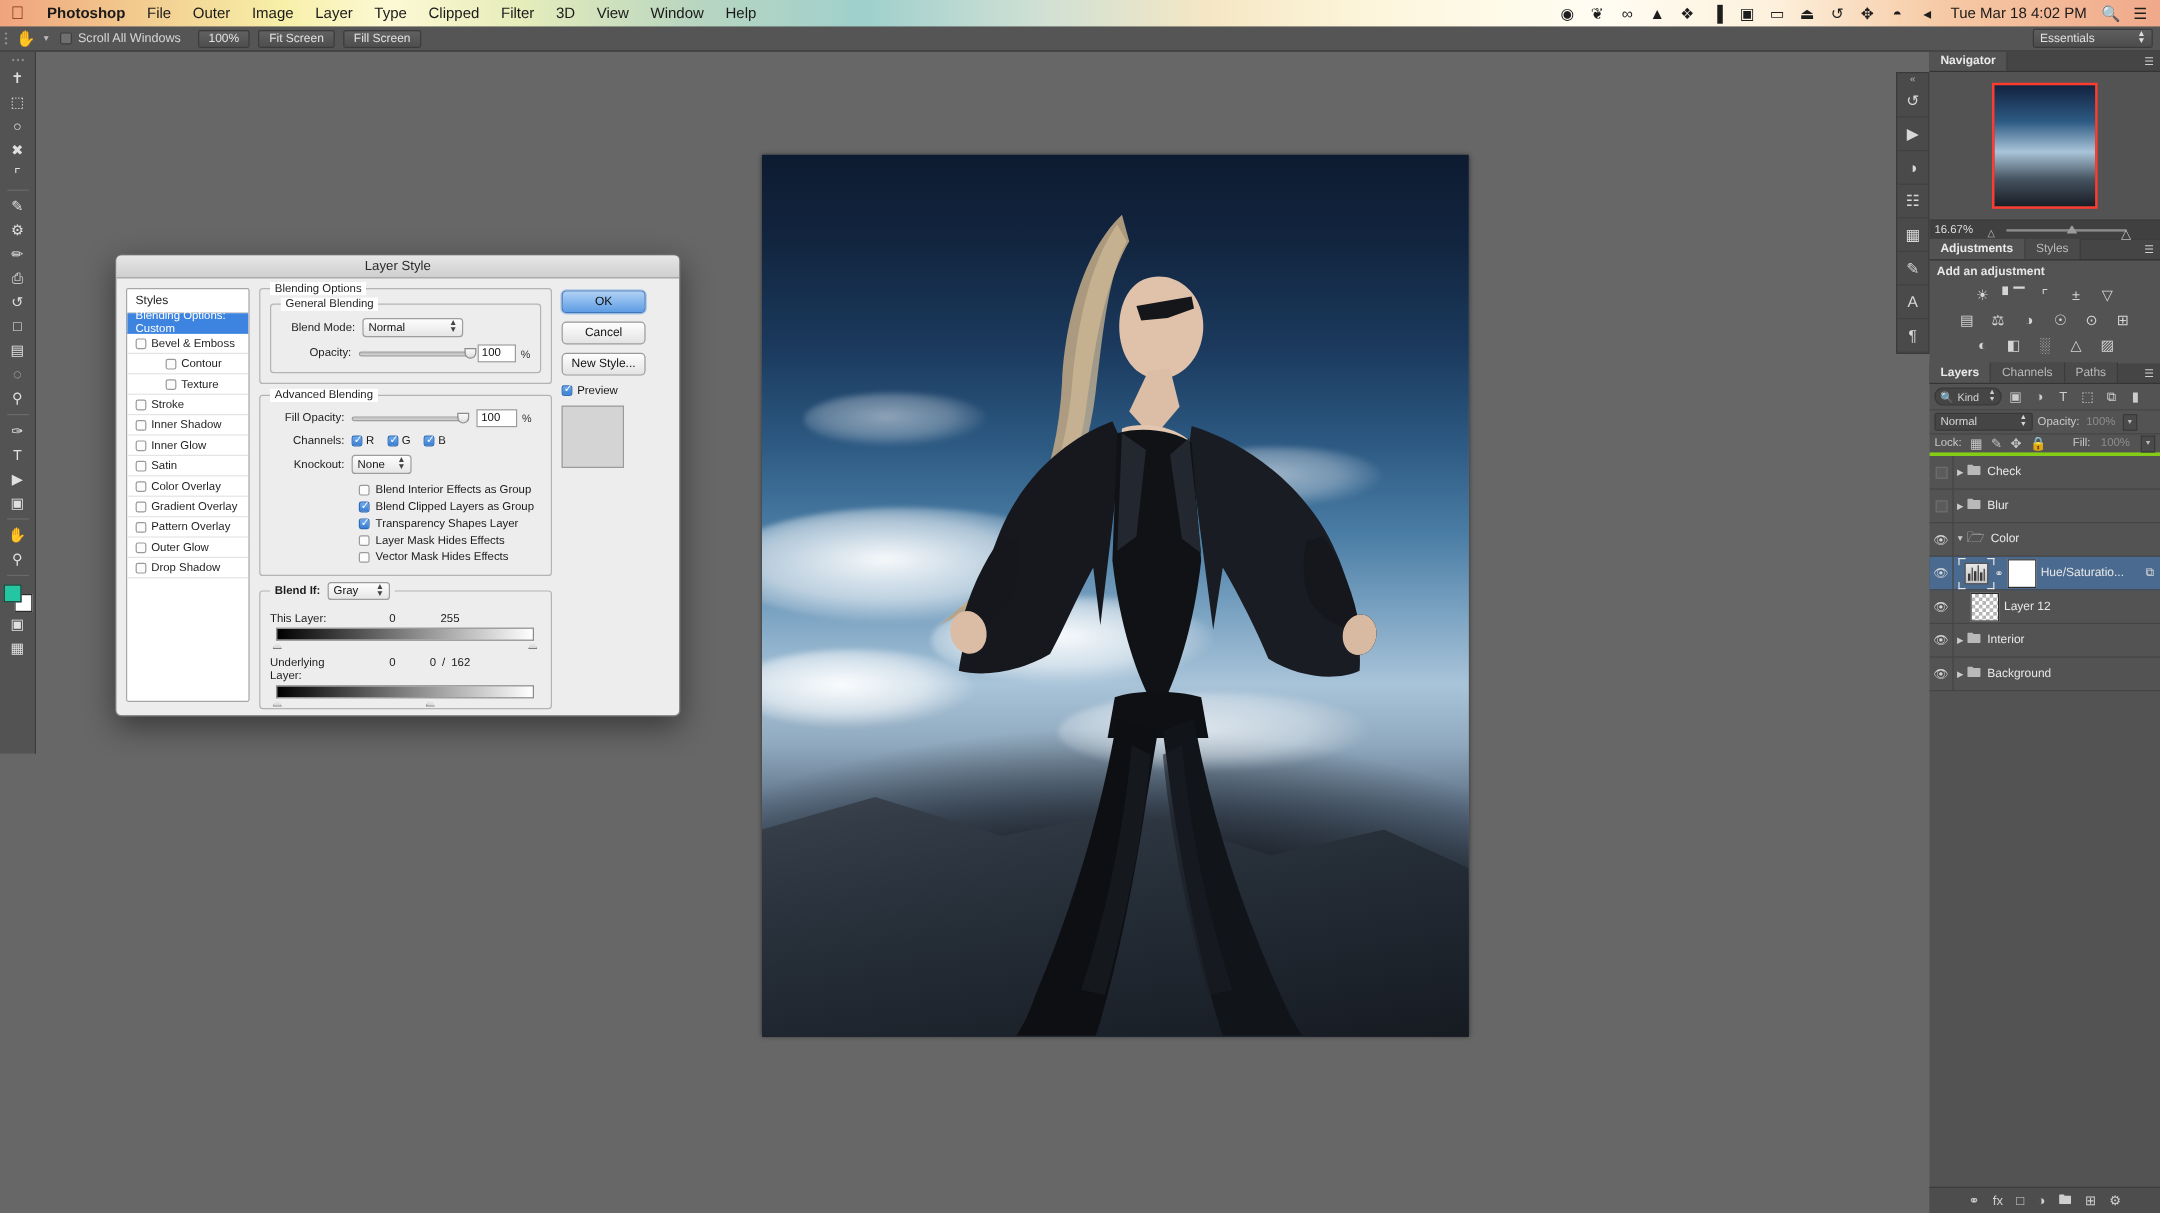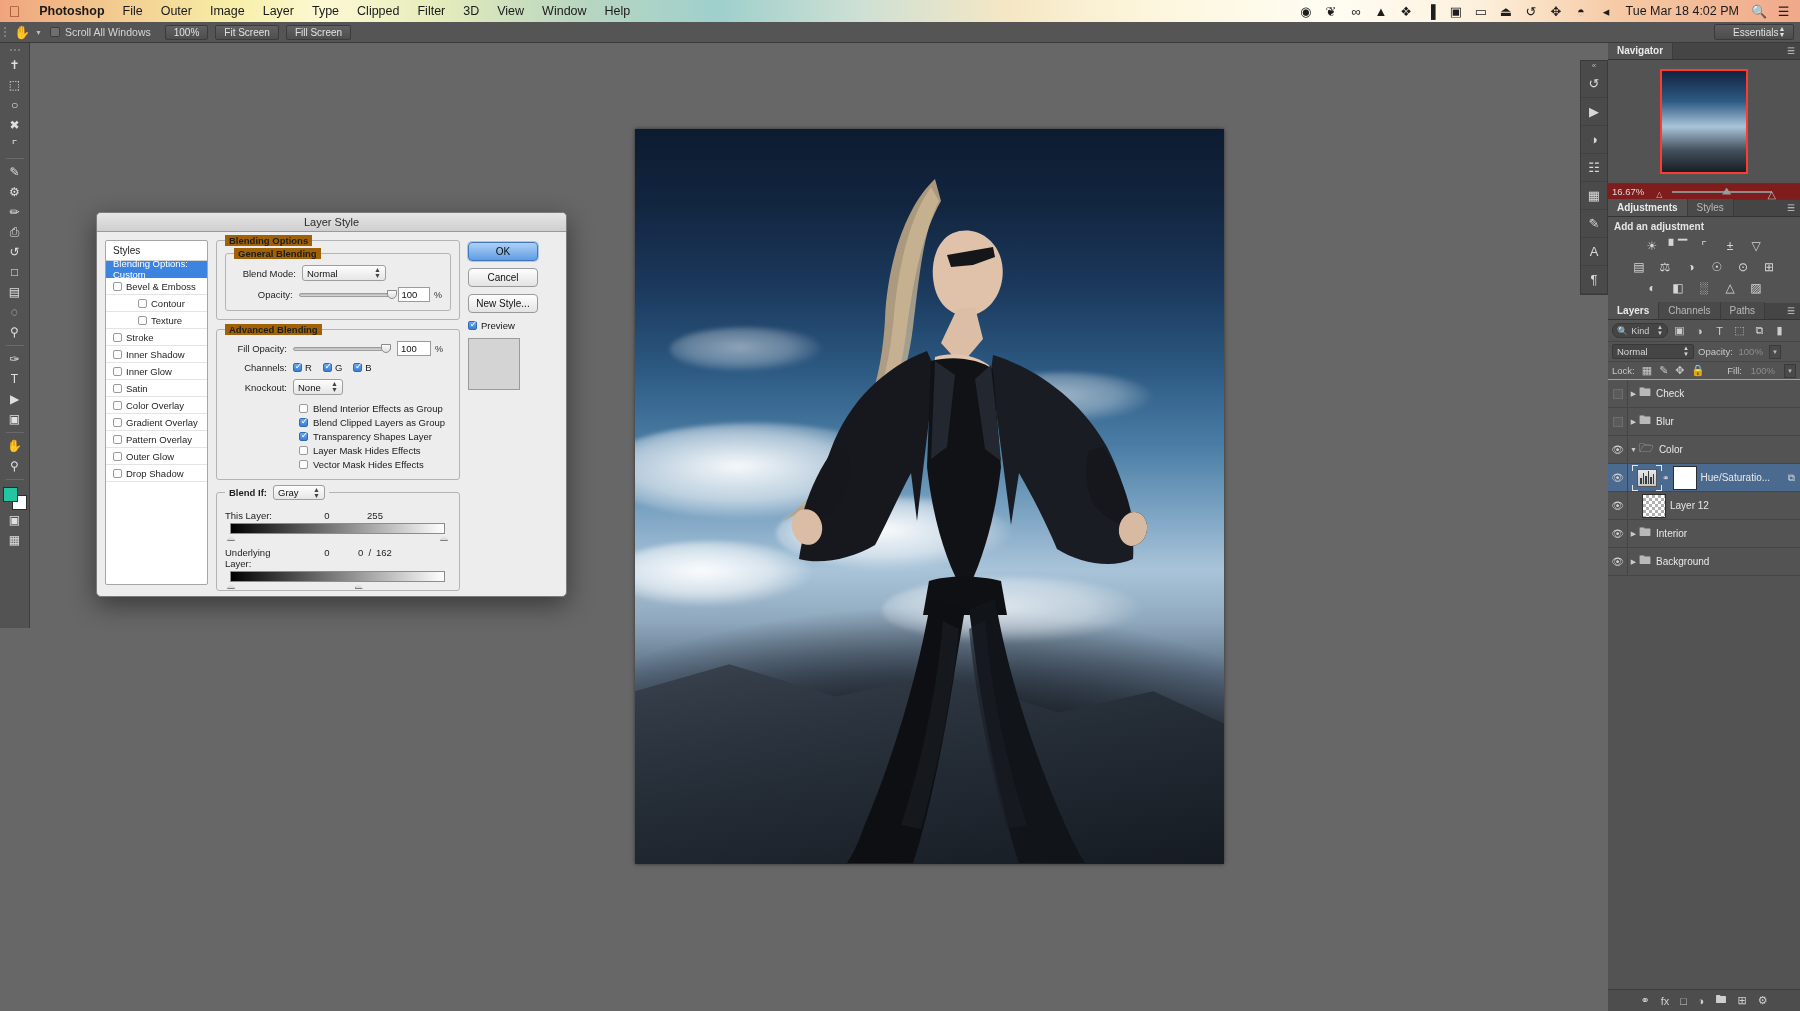--- a/index.html
+++ b/index.html
@@ -59,24 +59,24 @@
     margin-right: 5px; vertical-align: -1px;
   }
   .opt-label { margin-right: 14px; white-space: nowrap; display: flex; align-items: center; }
   .opt-btn {
     height: 15px; padding: 0 8px; margin-right: 7px;
     background: linear-gradient(#616161,#4e4e4e);
     border: 1px solid #3b3b3b; border-radius: 2px;
     display: flex; align-items: center; font-size: 10px; color: #e2e2e2;
   }
   .ws-select {
-    margin-left: auto; margin-right: 6px; height: 16px; width: 80px;
+    margin-left: auto; margin-right: 6px; height: 16px; width: 100px;
     background: linear-gradient(#5e5e5e,#4c4c4c);
     border: 1px solid #3a3a3a; border-radius: 2px;
-    display: flex; align-items: center; padding: 0 18px;
+    display: flex; align-items: center; padding: 0 5px;
     font-size: 10px; color: #e0e0e0;
   }
   .ws-select .arr { margin-left: auto; font-size: 7px; line-height: 0.8; text-align: center; }
 
   
   .toolbar {
     position: absolute; left: 0; top: 43px; width: 30px; height: 585px;
     background: #535353; border-right: 1px solid #3d3d3d;
     display: flex; flex-direction: column; align-items: center;
     padding-top: 2px; z-index: 40;
@@ -159,21 +159,21 @@
   .pmenu { margin-left: auto; padding-right: 5px; color: #cfcfcf; font-size: 9px;
     display: flex; align-items: center; height: 17px; }
 
   .navigator { background: #535353; padding: 0; }
   .nav-thumb-wrap { height: 123px; display: flex; align-items: center; justify-content: center; }
   .nav-thumb {
     width: 88px; height: 105px; border: 2px solid #ff3b30; position: relative; overflow: hidden;
     background: linear-gradient(180deg, #132240 0%, #2d5a83 30%, #a9c4d9 55%, #45525f 78%, #181d25 100%);
   }
   .navbar2 {
-    height: 17px; background: #7f1d1d; display: flex; align-items: center;
+    height: 17px; background: #404040; display: flex; align-items: center;
     border-top: 1px solid #3c3c3c; border-bottom: 1px solid #3c3c3c;
     font-size: 9.5px; color: #dcdcdc; padding-left: 4px;
   }
   .nav-slider { flex: 1; margin: 0 6px; height: 10px; position: relative; }
   .nav-slider .track { position: absolute; left: 22px; right: 22px; top: 4px; height: 2px; background: #8c8c8c; }
   .nav-slider .knob { position: absolute; left: 50%; top: 1px; width: 9px; height: 7px;
     background: #9c9c9c; clip-path: polygon(50% 0, 100% 100%, 0 100%); }
   .nav-ico-sm { position:absolute; left:6px; top:3px; font-size:8px; color:#bdbdbd; }
   .nav-ico-lg { position:absolute; right:18px; top:1px; font-size:11px; color:#bdbdbd; }
 
@@ -208,21 +208,21 @@
   }
   .blend-sel .arr { margin-left: auto; font-size: 6px; line-height: .9; text-align:center; }
   .op-val {
     width: 28px; height: 14px; display: flex; align-items: center; justify-content: flex-end;
     font-size: 9.5px; color: #8d8d8d; padding-right: 2px;
   }
   .op-arr { width: 12px; height: 14px; background: #4a4a4a; border: 1px solid #3a3a3a;
     display: flex; align-items: center; justify-content: center; font-size: 6px; color: #bbb; }
   .lock-row {
     height: 18px; display: flex; align-items: center; gap: 7px;
-    padding: 0 4px; border-bottom: 1px solid #84cc16; font-size: 9.5px; color: #c9c9c9;
+    padding: 0 4px; border-bottom: 3px solid #84cc16; font-size: 9.5px; color: #c9c9c9;
   }
   .lock-ico { color: #c6c6c6; font-size: 11px; }
 
   .layer-list { }
   .layer-row {
     height: 28px; display: flex; align-items: center;
     border-bottom: 1px solid #454545; position: relative;
   }
   .layer-row.selected { background: #4a6a8f; }
   .eye {
@@ -307,22 +307,22 @@
     content: '✓'; position: absolute; left: 0; top: -3px; width: 9px;
     text-align: center; font-size: 9px; color: #fff; line-height: 11px;
   }
 
   .center-col { width: 244px; }
   .group {
     border: 1px solid #b4b4b4; border-radius: 3px; position: relative;
     padding: 9px 8px 8px; margin-bottom: 9px; background: #ededed;
   }
   .group > .glabel {
-    position: absolute; top: -6px; left: 8px; background: #a16207;
-    padding: 0 4px; font-size: 9.5px; font-weight: bold; color: #1d1d1d;
+    position: absolute; top: -6px; left: 8px; background: #ffffff;
+    padding: 0 4px; font-size: 9.5px; font-weight: normal; color: #1d1d1d;
   }
   .grow { display: flex; align-items: center; margin-bottom: 6px; }
   .glbl { width: 68px; text-align: right; padding-right: 6px; font-size: 9.5px; color: #1d1d1d; }
   .psel {
     height: 16px; background: linear-gradient(#fdfdfd,#e6e6e6);
     border: 1px solid #9e9e9e; border-radius: 3px;
     display: inline-flex; align-items: center; padding: 0 4px;
     font-size: 9.5px; color: #111;
   }
   .psel .arr { margin-left: auto; padding-left: 8px; font-size: 7px; line-height: .85; color: #444; text-align:center; }

